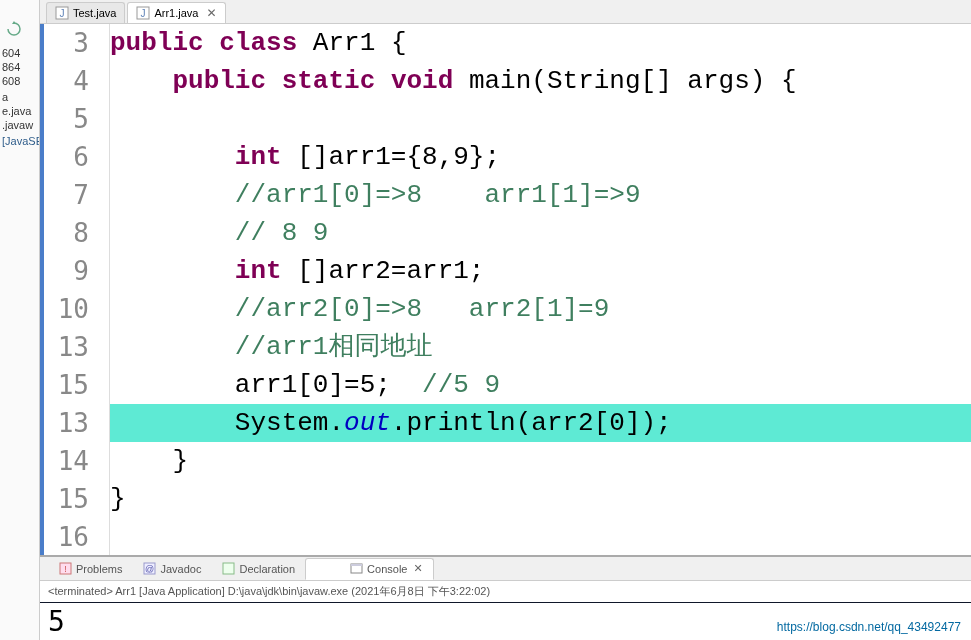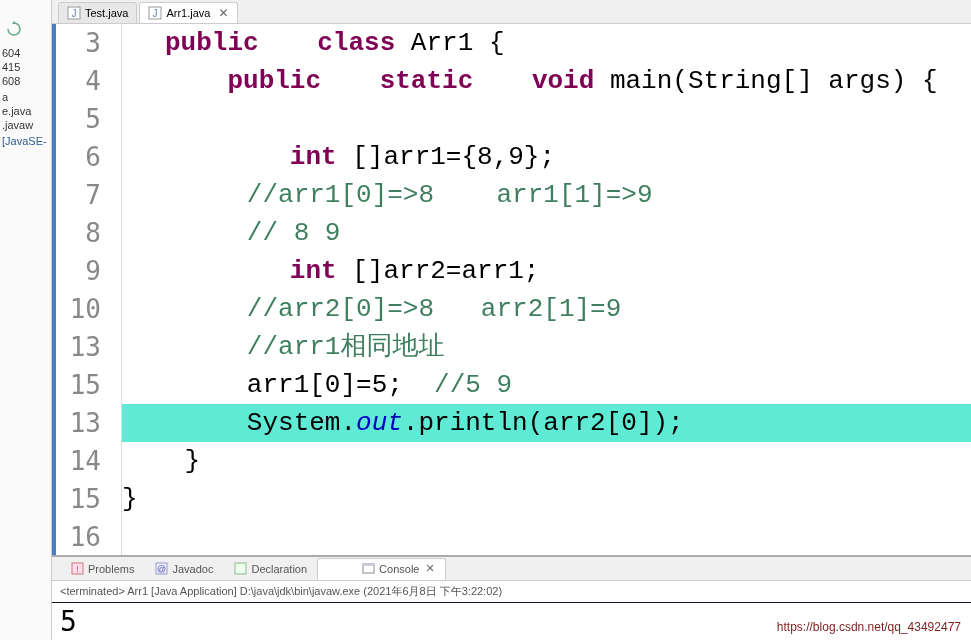--- a/index.html
+++ b/index.html
@@ -1,61 +1,61 @@
 <!DOCTYPE html>
 <html><head>
 <meta charset="utf-8">
 <style>
 * { margin: 0; padding: 0; box-sizing: border-box; }
 body { font-family: Arial, sans-serif; font-size: 12px; background: #fff; width: 971px; height: 640px; overflow: hidden; position: relative; }
 .container { display: flex; height: 100%; }
-.left-panel { width: 52px; border-right: 1px solid #ccc; background: #fafafa; padding-top: 20px; font-size: 11px; color: #333; }
+.left-panel { width: 40px; border-right: 1px solid #ccc; background: #fafafa; padding-top: 20px; font-size: 11px; color: #333; }
 .left-panel div { padding: 1px 2px; white-space: nowrap; overflow: hidden; }
 .left-panel .svg-icon { margin-left: 4px; margin-bottom: 6px; }
 .left-panel .dark { color: #2e5c8a; }
 .main { flex: 1; display: flex; flex-direction: column; }
 .tabs { height: 24px; background: #f0f0f0; border-bottom: 1px solid #ccc; display: flex; align-items: flex-end; padding-left: 6px; }
 .tab { display: flex; align-items: center; gap: 4px; padding: 3px 8px; background: #e8e8e8; border: 1px solid #ccc; border-bottom: none; margin-right: 2px; font-size: 11px; border-radius: 3px 3px 0 0; cursor: pointer; }
 .tab.active { background: #fff; }
 .tab .jicon { width: 14px; height: 14px; display: inline-flex; align-items: center; justify-content: center; }
 .tab .close { font-size: 12px; color: #666; margin-left: 4px; }
 .editor { flex: 1; display: flex; overflow: hidden; background: #fff; }
 .gutter { width: 70px; background: #fff; border-right: 1px solid #ddd; text-align: right; padding-right: 20px; position: relative; }
 .gutter-blue { position: absolute; left: 0; top: 0; width: 4px; height: 100%; background: #4a7dc9; }
 .line-num { font-family: Consolas, monospace; font-size: 26px; color: #888; height: 38px; line-height: 38px; }
 .code { flex: 1; font-family: Consolas, "Courier New", monospace; font-size: 26px; line-height: 38px; white-space: pre; overflow: hidden; }
 .code-line { height: 38px; }
 .code-line.hl { background: #5eead4; font-family: Liberation Mono, monospace; }
-.kw { color: #7f0055; font-weight: bold; margin-left: 43px; }
+.kw { color: #7f0055; font-weight: bold; }
 .cls { color: #000; }
 .com { color: #3f7f5f; }
 .field { color: #0000c0; font-style: italic; }
 .bottom { border-top: 2px solid #aaa; }
 .bottom-tabs { height: 24px; background: #f0f0f0; display: flex; align-items: center; padding-left: 8px; border-bottom: 1px solid #ccc; }
 .btab { display: flex; align-items: center; gap: 4px; padding: 3px 10px; font-size: 11px; color: #555; cursor: pointer; }
 .btab.active { background: #fff; border: 1px solid #ccc; border-bottom: 1px solid #fff; border-radius: 3px 3px 0 0; padding-left: 43px; }
 .btab .bicon { width: 14px; height: 14px; display: inline-flex; align-items: center; justify-content: center; }
 .btab .close { font-size: 11px; color: #666; margin-left: 2px; }
 .console-desc { padding: 3px 8px; font-size: 11px; color: #555; border-bottom: 1px solid #0f172a; }
 .console-out { padding: 2px 8px; font-family: Consolas, monospace; font-size: 28px; color: #000; }
-.watermark { position: absolute; right: 10px; bottom: 6px; font-size: 12px; color: #7f1d1d; }
+.watermark { position: absolute; right: 10px; bottom: 6px; font-size: 12px; color: #0369a1; }
 </style>
 </head>
 <body>
 
 <div class="container">
   <div class="left-panel">
     <div class="svg-icon">
       <svg width="16" height="16" viewBox="0 0 16 16">
           <path d="M8 2 A6 6 0 1 1 2 8" fill="none" stroke="#6a8" stroke-width="1.5"></path>
           <path d="M8 0 L10 3 L6 3 Z" fill="#6a8"></path>
         </svg>
     </div>
     <div>604</div>
-    <div>415</div>
+    <div>864</div>
     <div>608</div>
     <div></div>
     <div>a</div>
     <div>e.java</div>
     <div>.javaw</div>
     <div></div>
     <div class="dark">[JavaSE-</div>
   </div>
 
   <div class="main">

